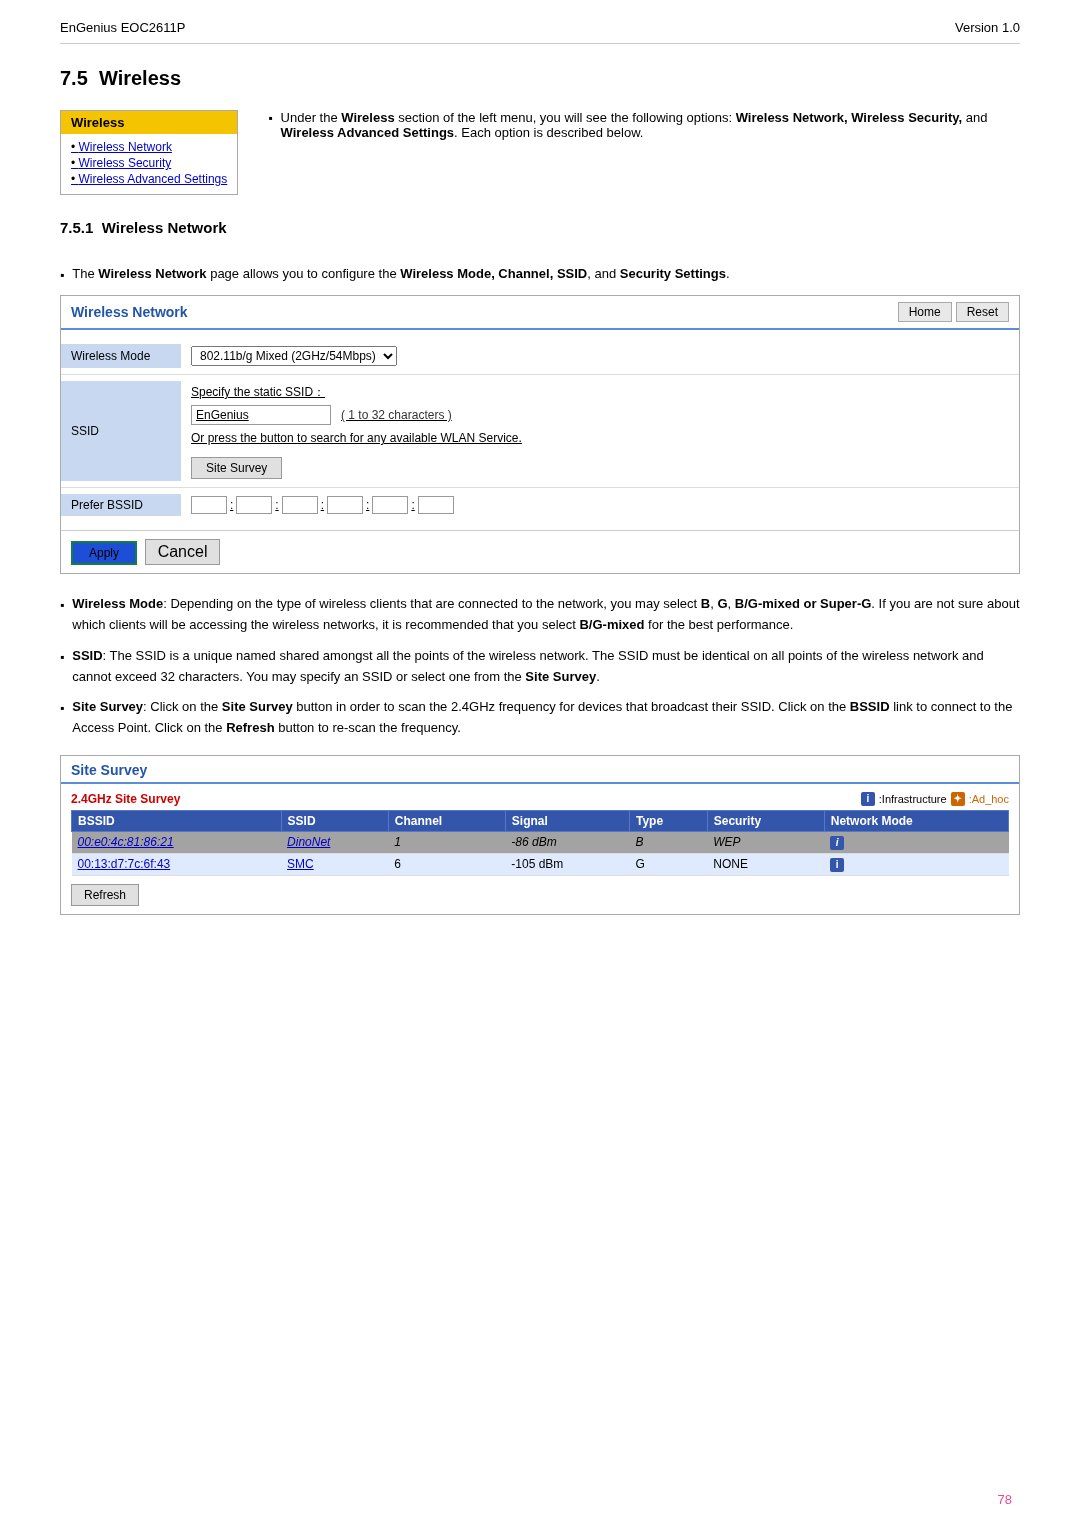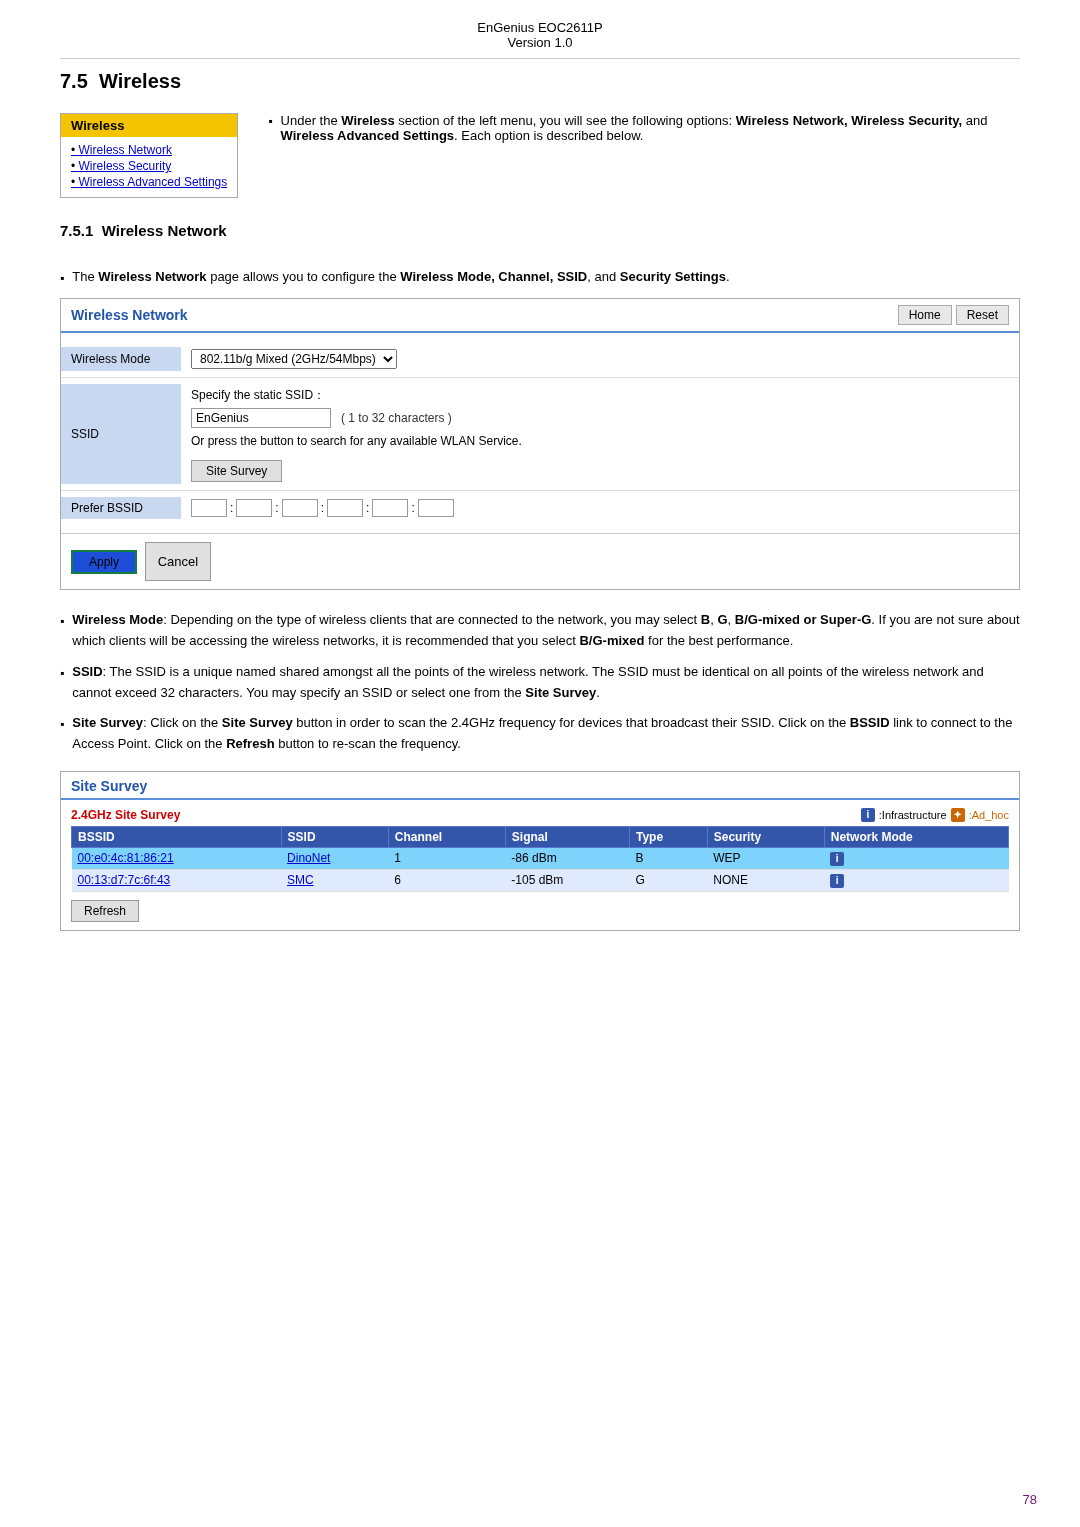--- a/index.html
+++ b/index.html
@@ -17,22 +17,21 @@
       min-height: 1527px;
       padding: 20px 60px 40px 60px;
       position: relative;
     }
     .header-bar {
       display: flex;
       justify-content: space-between;
       align-items: center;
       border-bottom: 1px solid #ccc;
       padding-bottom: 8px;
-      margin-bottom: 11px;
-      flex-direction: column;
+      margin-bottom: 23px;
     }
     .section-title {
       font-size: 20px;
       font-weight: bold;
       margin-bottom: 20px;
       color: #000;
     }
     .intro-block {
       display: flex;
       gap: 30px;
@@ -140,20 +139,21 @@
       flex-shrink: 0;
       align-self: stretch;
       display: flex;
       align-items: center;
     }
     .form-field {
       flex: 1;
       padding: 2px 10px;
       font-size: 12px;
       line-height: 1.5;
+      text-decoration: underline;
     }
     .form-select {
       font-size: 12px;
       padding: 1px 4px;
     }
     .ssid-note {
       font-size: 12px;
       margin-bottom: 4px;
     }
     .ssid-input-row {
@@ -206,22 +206,22 @@
       background: #1d4ed8;
       border: 2px solid #15803d;
       padding: 3px 16px;
       font-size: 12px;
       cursor: pointer;
       margin-right: 4px;
     }
     .btn-cancel {
       background: #e0e0e0;
       border: 1px solid #999;
-      padding: 11px 12px;
-      font-size: 13px;
+      padding: 3px 12px;
+      font-size: 16px;
       cursor: pointer;
     }
     .bullets-section {
       margin: 16px 0;
     }
     .bullet-block {
       display: flex;
       gap: 8px;
       margin-bottom: 10px;
       font-size: 13px;
@@ -283,21 +283,22 @@
       color: #fff;
       padding: 3px 6px;
       text-align: left;
       border: 1px solid #5577cc;
     }
     .survey-table td {
       padding: 3px 6px;
       border-bottom: 1px solid #ddd;
     }
     .survey-table tr.row-even {
-      background: #7dd3fc;
+      background: #a3a3a3;
+      font-style: italic;
     }
     .survey-table tr.row-odd {
       background: #e0eaff;
     }
     .link-bssid {
       color: #0000cc;
       text-decoration: underline;
       cursor: pointer;
     }
     .link-ssid {
@@ -321,23 +322,23 @@
       background: #e0e0e0;
       border: 1px solid #999;
       padding: 3px 12px;
       font-size: 12px;
       cursor: pointer;
       margin-top: 8px;
     }
     .footer-bar {
       position: absolute;
       bottom: 20px;
-      right: 43px;
+      right: 68px;
       font-size: 13px;
-      color: #701a75;
+      color: #ec4899;
     }
   </style>
 </head>
 <body>
 
 <div class="page-container">
 
   <div class="header-bar">
     <span>EnGenius   EOC2611P</span>
     <span>Version 1.0</span>

